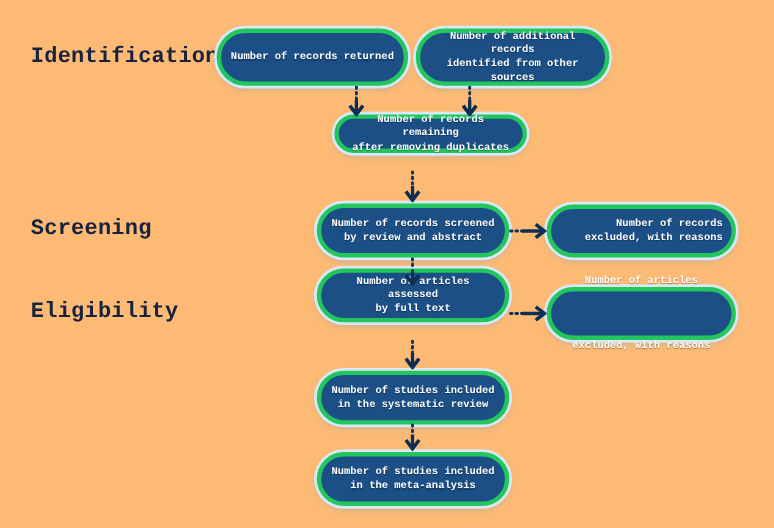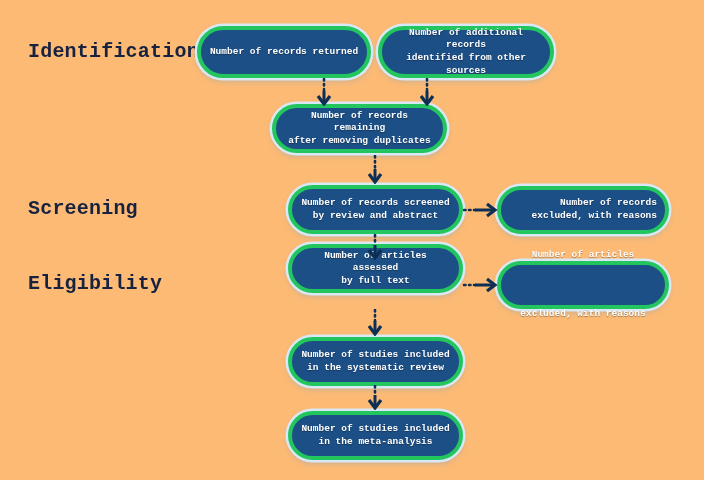--- a/index.html
+++ b/index.html
@@ -37,21 +37,21 @@
     font-size: 9.5px;
     line-height: 1.32;
     text-shadow: 0 1px 1px rgba(0,0,0,0.35);
     padding: 2px 8px;
   }
   .node span { display: block; }
   .arrow { position: absolute; }
   
   .n-db      { left: 197px; top: 26px;  width: 174px; height: 52px; }
   .n-other   { left: 378px; top: 26px;  width: 176px; height: 52px; }
-  .n-dup     { left: 272px; top: 104px; width: 175px; height: 49px; }
+  .n-dup     { left: 304px; top: 104px; width: 175px; height: 35px; }
   .n-screen  { left: 288px; top: 185px; width: 175px; height: 49px; }
   .n-recexc  { left: 497px; top: 186px; width: 172px; height: 48px; align-items: flex-end; }
   .n-full    { left: 288px; top: 244px; width: 175px; height: 49px; }
   .n-artexc  { left: 497px; top: 261px; width: 172px; height: 48px; gap: 46px; }
   .n-sys     { left: 288px; top: 337px; width: 175px; height: 49px; }
   .n-meta    { left: 288px; top: 411px; width: 175px; height: 49px; }
   
   .s-ident   { top: 40px; }
   .s-screen  { top: 197px; }
   .s-elig    { top: 272px; }

